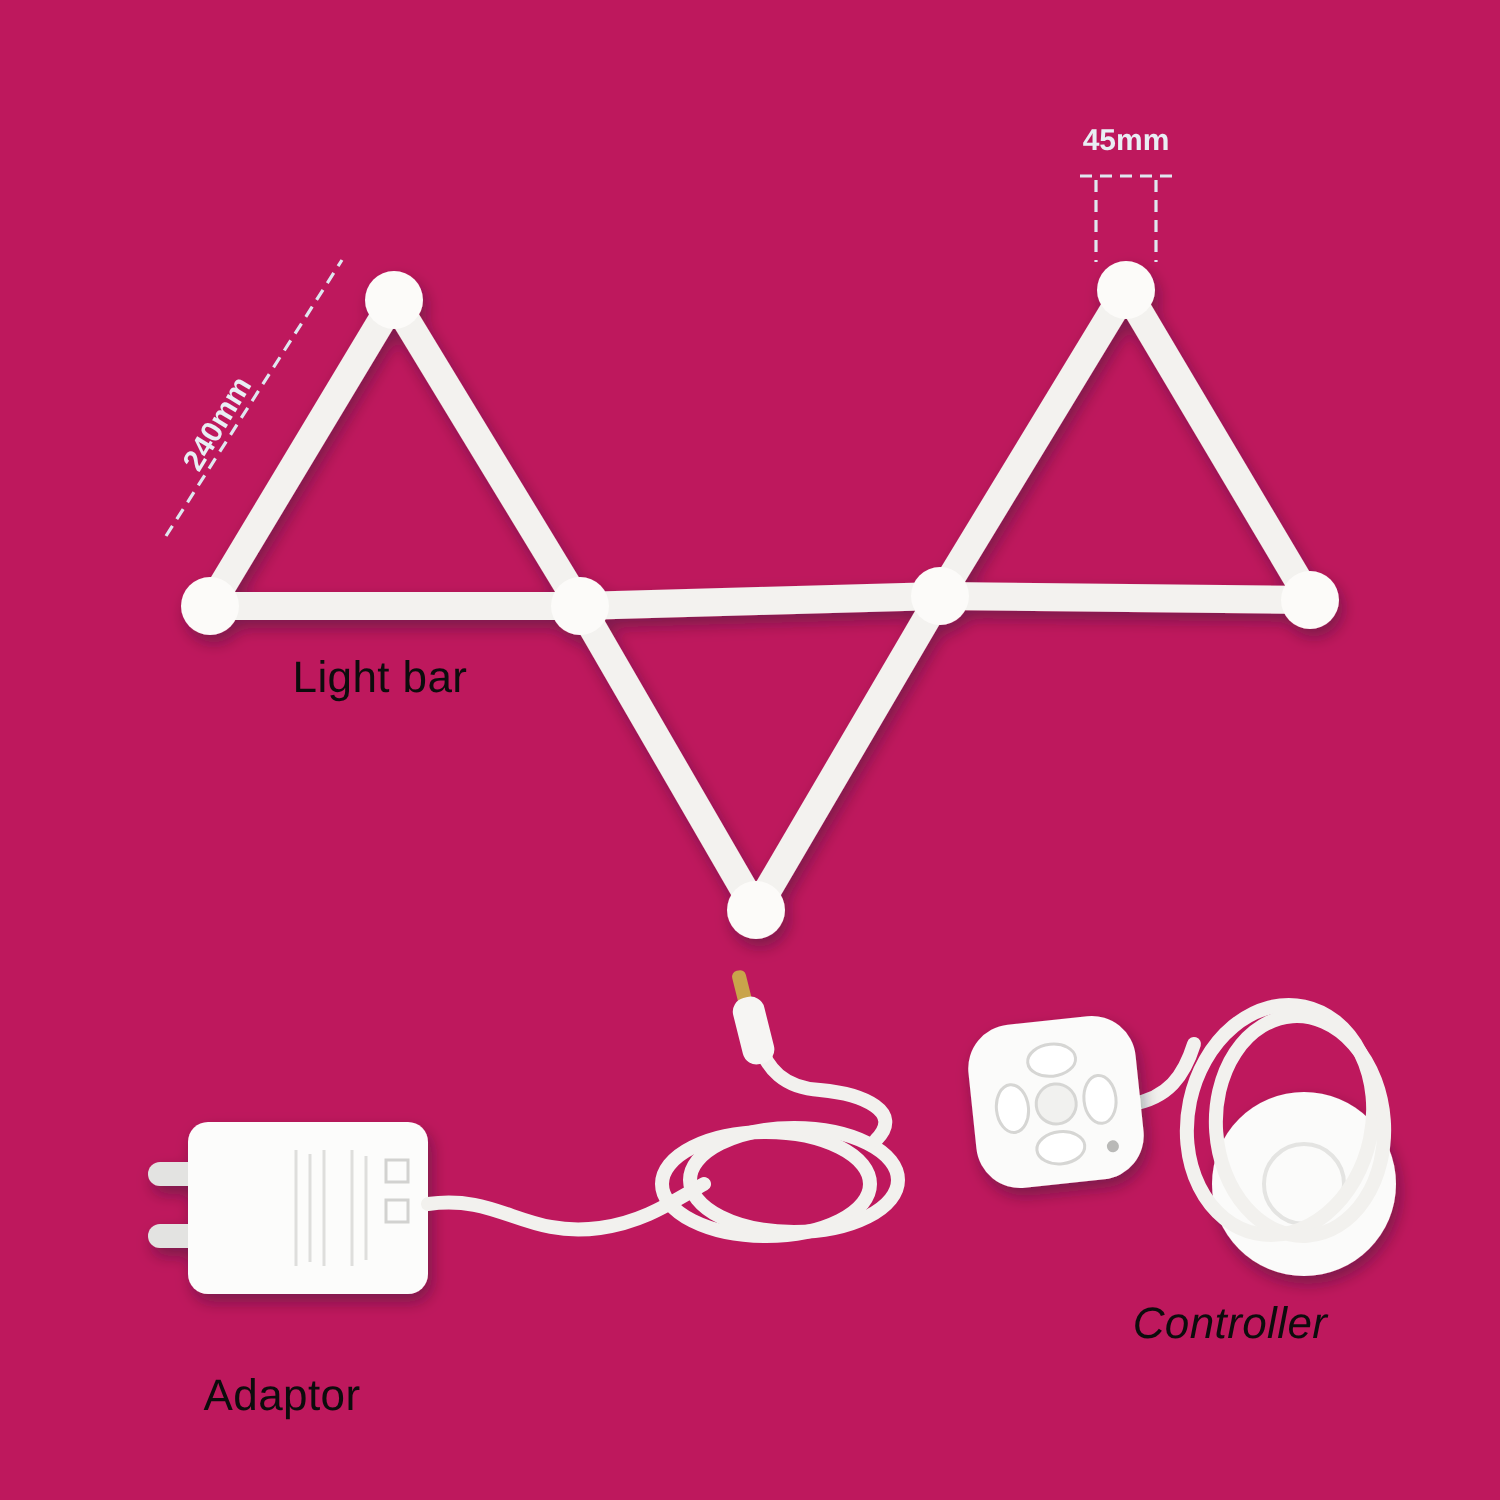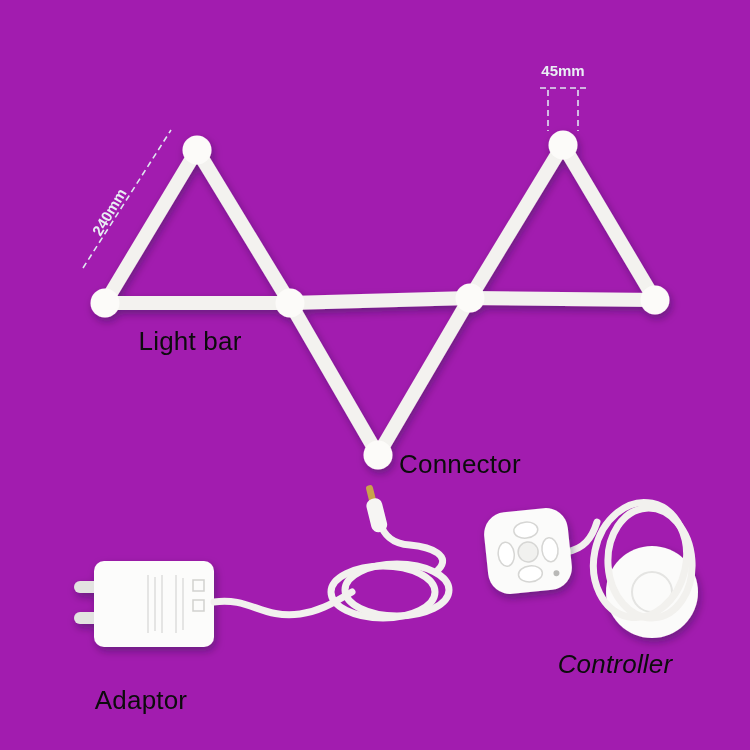--- a/index.html
+++ b/index.html
@@ -1,28 +1,28 @@
 <!DOCTYPE html>
 <html><head>
 <meta charset="utf-8">
 <style>
   * { margin:0; padding:0; box-sizing:border-box; }
   html,body { width:100%; }
   body { background:#122640; }
   .stage {
     position:relative;
     width:750px; height:750px;
-    background:#a21caf;
+    background:#be185d;
     overflow:hidden;
     font-family:"Liberation Sans", sans-serif;
   }
   .art { position:absolute; left:0; top:0; }
   .lbl { position:absolute; white-space:nowrap; }
   .dim  { color:#e9eef4; font-size:15px; font-weight:bold; }
-  .part { color:#0c0c0c; font-size:26px; font-weight:400; letter-spacing:.2px; }
+  .part { color:#0c0c0c; font-size:22px; font-weight:400; letter-spacing:.2px; }
   .center-x { transform:translateX(-50%); }
   .rot240 { transform:translate(-50%,-50%) rotate(-59deg); }
 </style>
 </head>
 <body>
 
 <div class="stage">
 
   <svg class="art" width="750" height="750" viewBox="0 0 750 750">
     <defs>
@@ -111,19 +111,18 @@
       </g>
     </g>
   </svg>
 
   <div class="lbl dim center-x" style="left:563px; top:62px;">45mm</div>
 
   <div class="lbl dim rot240" style="left:109px; top:212px;">240mm</div>
 
   <div class="lbl part center-x" style="left:190px; top:326px;">Light bar</div>
 
-  <div class="lbl part" style="left:399px; top:449px;">Connector</div>
 
   <div class="lbl part center-x" style="left:141px; top:685px;">Adaptor</div>
 
   <div class="lbl part center-x" style="left:615px; top:649px;font-style:italic;">Controller</div>
 
 </div>
 
 </body></html>

